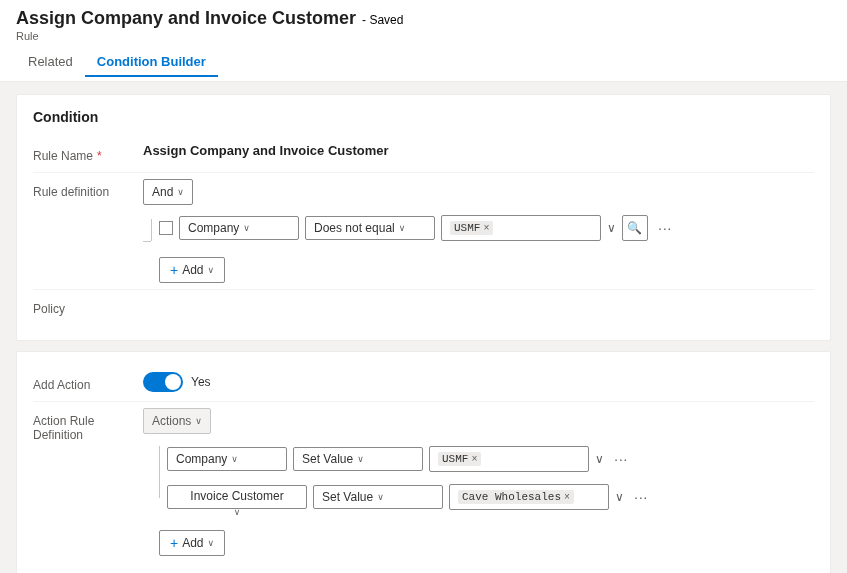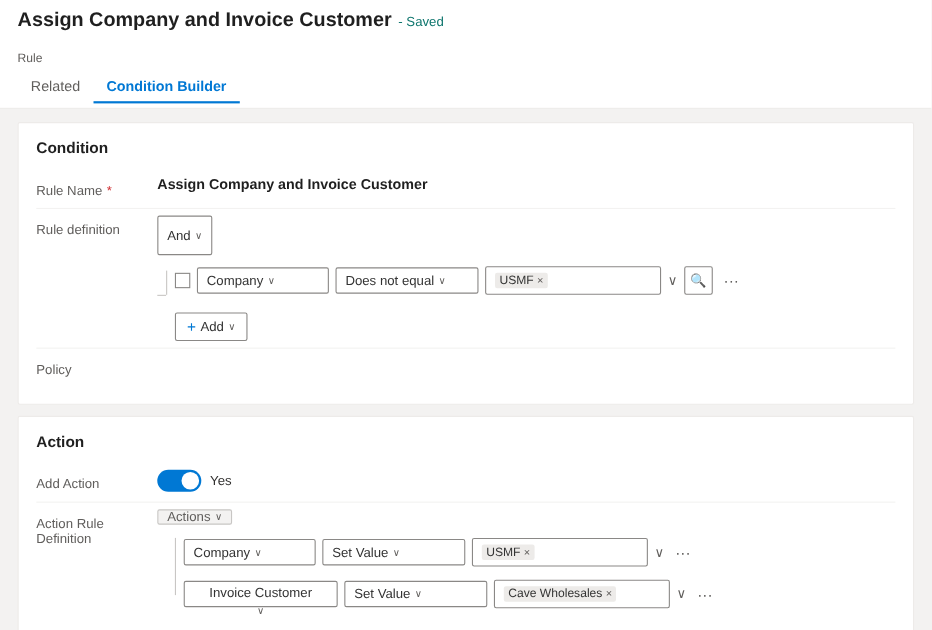--- a/index.html
+++ b/index.html
@@ -25,26 +25,26 @@
       align-items: baseline;
       gap: 6px;
     }
     .page-title {
       font-size: 18px;
       font-weight: 600;
       color: #1f1f1f;
     }
     .saved-badge {
       font-size: 12px;
-      color: #0f766e;
+      color: #000000;
     }
     .page-subtitle {
       font-size: 11px;
       color: #605e5c;
-      margin-top: 18px;
+      margin-top: 1px;
     }
     .tabs-row {
       display: flex;
       gap: 0;
       margin-top: 6px;
     }
     .tab {
       padding: 6px 12px;
       font-size: 13px;
       cursor: pointer;
@@ -112,21 +112,21 @@
     .dropdown-small {
       display: inline-flex;
       align-items: center;
       border: 1px solid #8a8886;
       border-radius: 2px;
       padding: 3px 8px;
       font-size: 12px;
       background: #fff;
       cursor: pointer;
       gap: 4px;
-      height: 36px;
+      height: 26px;
     }
     .chevron-down {
       font-size: 9px;
       color: #605e5c;
     }
     .tree-line-container {
       display: flex;
       align-items: flex-start;
     }
     .condition-row {
@@ -162,20 +162,21 @@
       display: inline-flex;
       align-items: center;
       border: 1px solid #8a8886;
       border-radius: 2px;
       padding: 3px 8px;
       font-size: 12px;
       background: #fff;
       gap: 4px;
       height: 26px;
       min-width: 160px;
+      font-family: Liberation Mono, monospace;
     }
     .tag {
       display: inline-flex;
       align-items: center;
       background: #edebe9;
       border-radius: 2px;
       padding: 1px 4px;
       font-size: 11px;
       gap: 3px;
     }
@@ -275,21 +276,21 @@
     .actions-dropdown {
       display: inline-flex;
       align-items: center;
       border: 1px solid #c8c6c4;
       border-radius: 2px;
       padding: 3px 8px;
       font-size: 12px;
       background: #f3f2f1;
       cursor: pointer;
       gap: 4px;
-      height: 14px;
+      height: 26px;
       color: #605e5c;
     }
     .action-row {
       display: flex;
       align-items: center;
       gap: 6px;
       margin-bottom: 6px;
     }
     .action-tree-wrap {
       display: flex;
@@ -393,21 +394,20 @@
       </div>
 
       <div class="field-row">
         <div class="field-label">
           <span>Policy</span>
         </div>
       </div>
     </div>
 
     <div class="section-card">
-      <div class="section-title">Action</div>
 
       <div class="field-row">
         <div class="field-label">
           <span>Add Action</span>
         </div>
         <div class="field-value">
           <div class="toggle-container">
             <div class="toggle">
               <div class="toggle-knob"></div>
             </div>

